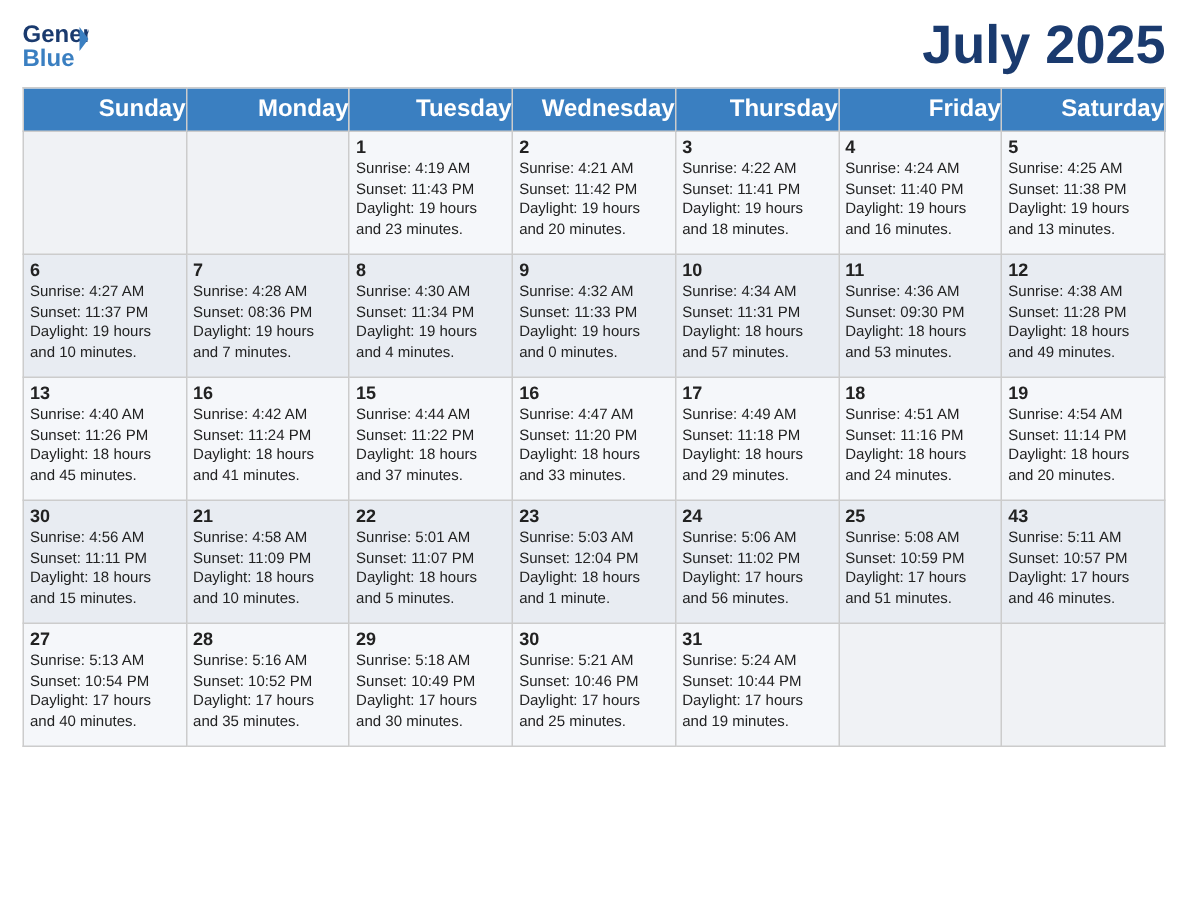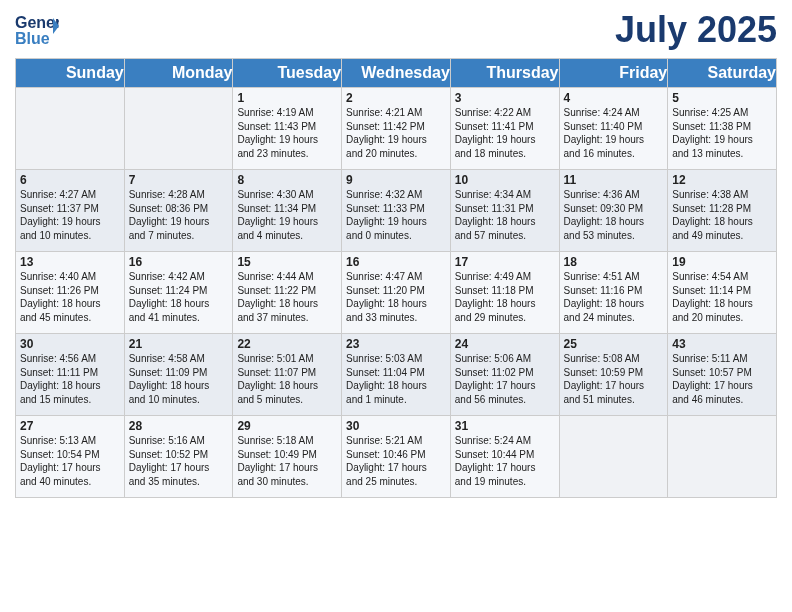--- a/index.html
+++ b/index.html
@@ -297,21 +297,21 @@
             <div class="day-info">
               <div>Sunrise: 5:01 AM</div>
               <div>Sunset: 11:07 PM</div>
               <div>Daylight: 18 hours and 5 minutes.</div>
             </div>
           </td>
           <td>
             <span class="day-num">23</span>
             <div class="day-info">
               <div>Sunrise: 5:03 AM</div>
-              <div>Sunset: 11:04 PM</div>
+              <div>Sunset: 12:04 PM</div>
               <div>Daylight: 18 hours and 1 minute.</div>
             </div>
           </td>
           <td>
             <span class="day-num">24</span>
             <div class="day-info">
               <div>Sunrise: 5:06 AM</div>
               <div>Sunset: 11:02 PM</div>
               <div>Daylight: 17 hours and 56 minutes.</div>
             </div>

